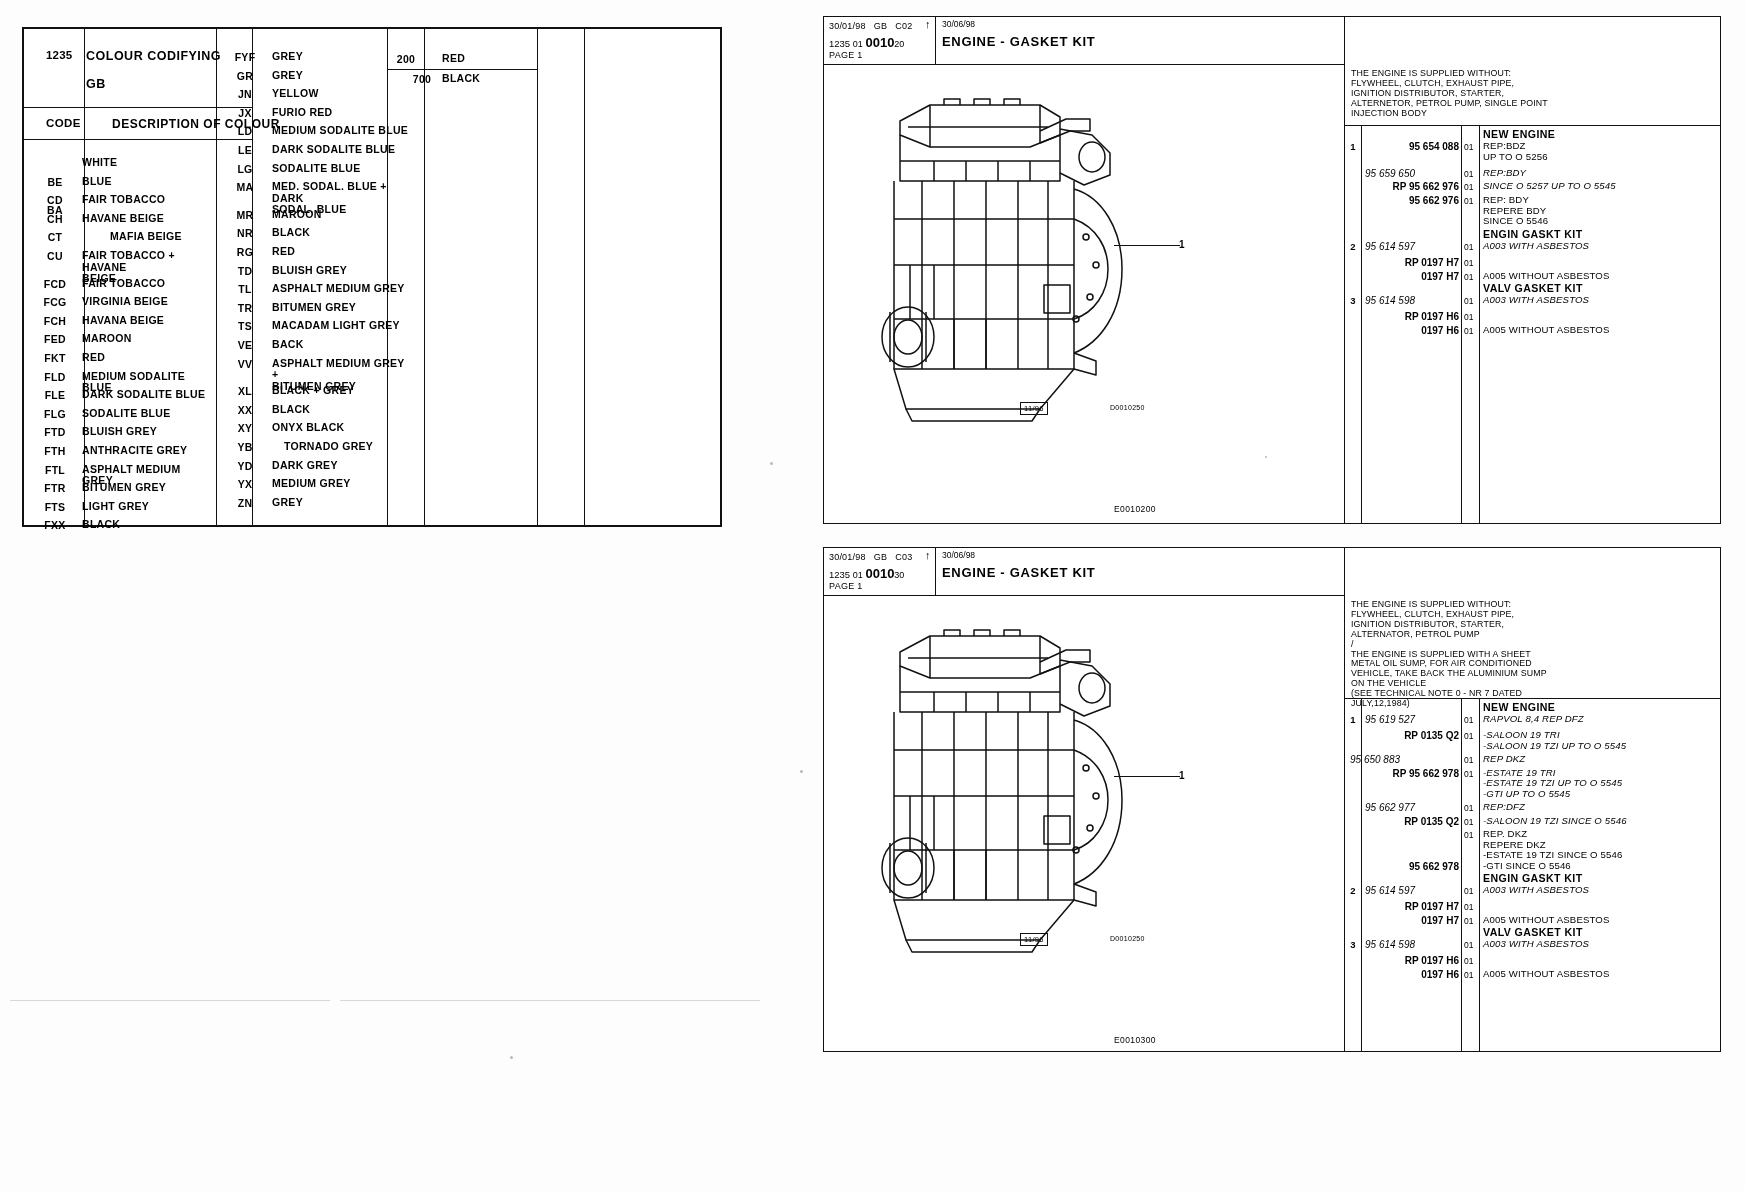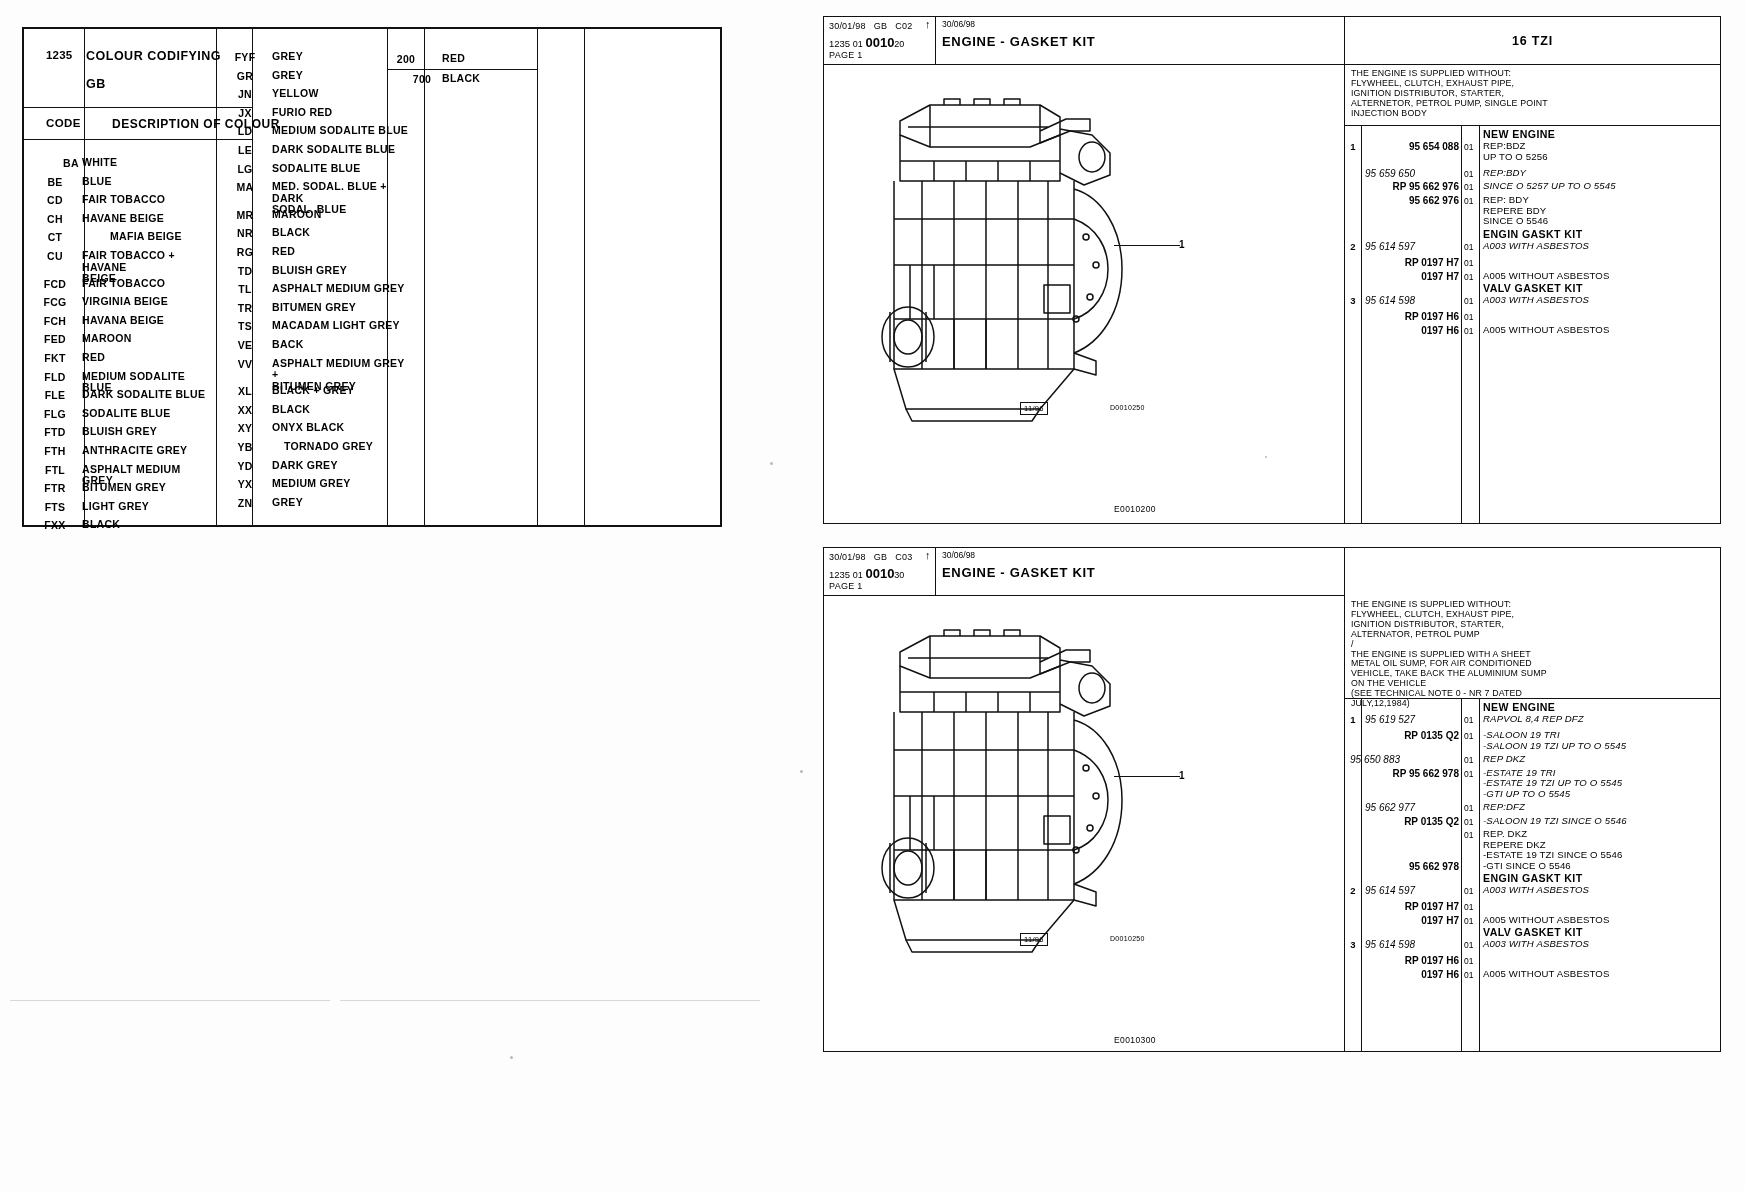--- a/index.html
+++ b/index.html
@@ -93,21 +93,21 @@
     <div class="ct-hline" style="left:363px;width:150px;top:40px;"></div>
 
     <div class="ct-title-num">1235</div>
     <div class="ct-title-txt">COLOUR CODIFYING</div>
     <div class="ct-title-gb">GB</div>
     <div class="ct-h-code">CODE</div>
     <div class="ct-h-desc">DESCRIPTION OF COLOUR</div>
 
     <div id="ct-col1">
         <div class="ct-row" style="left: 0px; top: 128px;">
-          <div class="ct-code" style="position: absolute; left: 24px;">BA</div>
+          <div class="ct-code" style="position: absolute; left: 8px; margin-top: 47px;">BA</div>
           <div class="ct-desc" style="position: absolute; left: 58px; width: 130px; white-space: pre-line;">WHITE</div>
         </div>
         <div class="ct-row" style="left: 0px; top: 146.6px;">
           <div class="ct-code" style="position: absolute; left: 8px;">BE</div>
           <div class="ct-desc" style="position: absolute; left: 58px; width: 130px; white-space: pre-line;">BLUE</div>
         </div>
         <div class="ct-row" style="left: 0px; top: 165.2px;">
           <div class="ct-code" style="position: absolute; left: 8px;">CD</div>
           <div class="ct-desc" style="position: absolute; left: 58px; width: 130px; white-space: pre-line;">FAIR TOBACCO</div>
         </div>
@@ -366,21 +366,20 @@
       </svg>
     </div>
     <div class="callout" style="left:355px;top:222px;">1</div>
     <div style="position:absolute;left:290px;top:228px;width:66px;height:1.4px;background:#111;"></div>
 
     <div class="f-draw-tag" style="left:196px;top:385px;">11/96</div>
     <div class="f-draw-num" style="left:286px;top:387px;">D0010250</div>
     <div class="f-code" style="left:290px;top:487px;">E0010200</div>
 
     <div class="f-right">
-      <div class="f-model">16 TZI</div>
       <div class="f-note" style="top:52px;">THE ENGINE IS SUPPLIED WITHOUT:
 FLYWHEEL, CLUTCH, EXHAUST PIPE,
 IGNITION DISTRIBUTOR, STARTER,
 ALTERNETOR, PETROL PUMP, SINGLE POINT
 INJECTION BODY</div>
       <div class="f-parts" id="parts-top" style="top:108px;bottom:0;">
         <div class="pv" style="left:16px;"></div>
         <div class="pv" style="left:116px;"></div>
         <div class="pv" style="left:134px;"></div>
       <div class="prow" style="top: 4px;">

